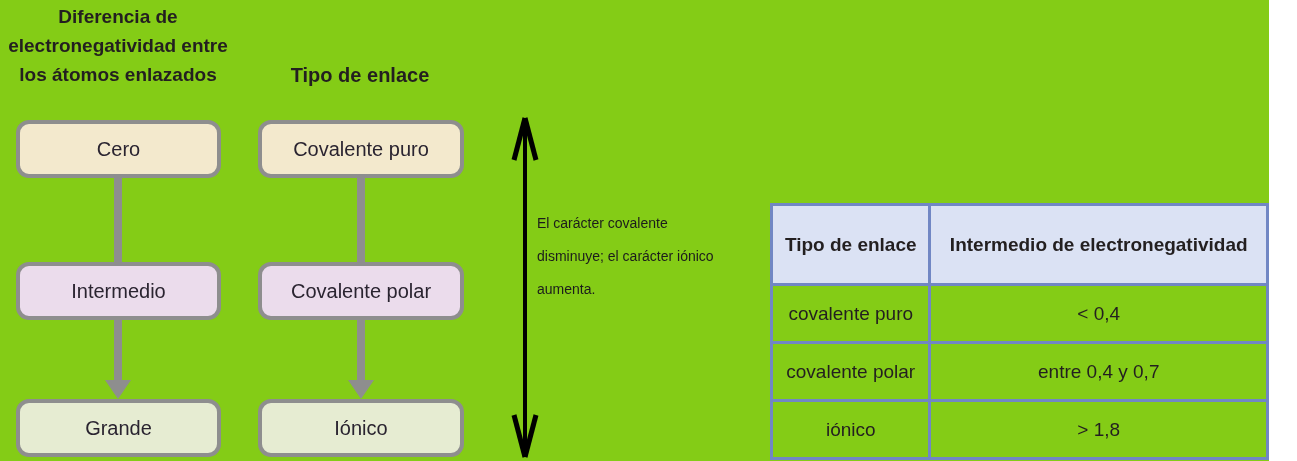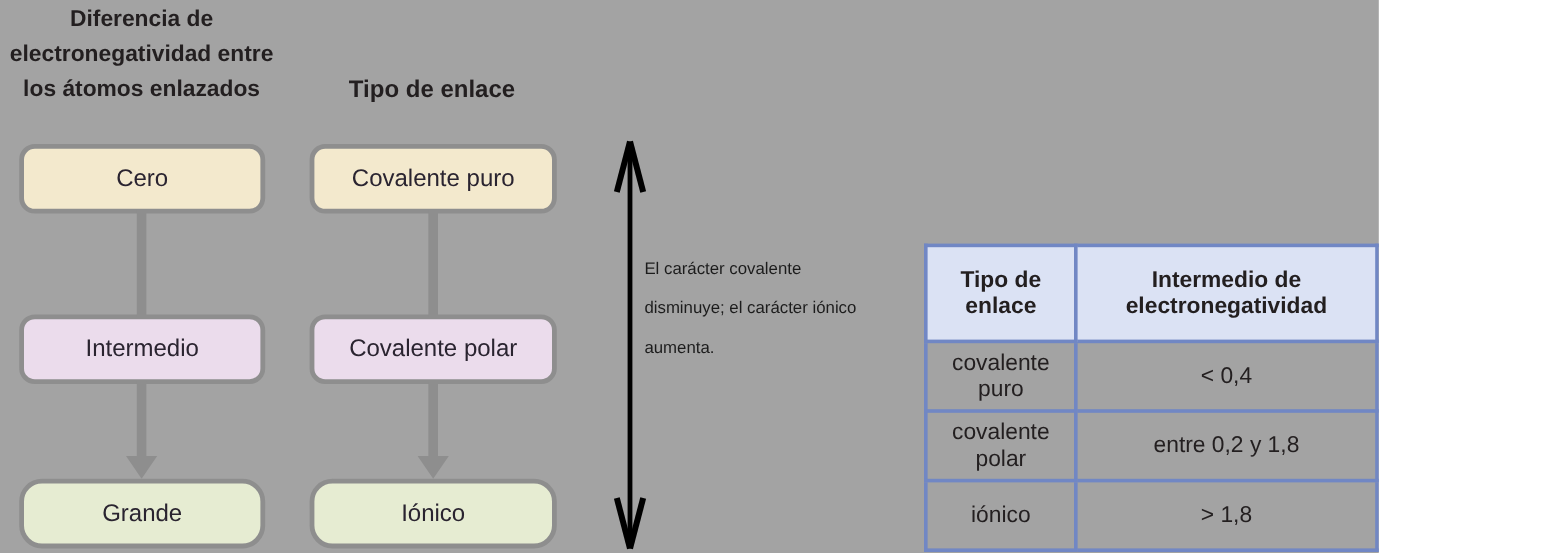--- a/index.html
+++ b/index.html
@@ -3,23 +3,23 @@
 <meta charset="utf-8">
 <style>
   html, body {
     margin: 0;
     padding: 0;
     background: #ffffff;
     font-family: "Liberation Sans", sans-serif;
   }
   .canvas {
     position: relative;
-    width: 1149px;
+    width: 1269px;
     height: 461px;
-    background: #a3a3a3;
+    background: #84cc16;
     overflow: hidden;
   }
 
   
   .col-header {
     position: absolute;
     text-align: center;
     font-weight: bold;
     color: #231f20;
   }
@@ -43,21 +43,21 @@
     display: flex;
     align-items: center;
     justify-content: center;
     font-size: 20px;
     color: #2a2430;
   }
   .c1 { left: 16px; }
   .c2 { left: 258px; width: 206px; }
   .r1 { top: 120px; }
   .r2 { top: 262px; }
-  .r3 { top: 399px; border-radius: 19px; }
+  .r3 { top: 399px; }
 
   
   .connector-line {
     position: absolute;
     width: 8px;
     background: #8e8e8e;
   }
   .seg-a { top: 175px; height: 89px; }
   .seg-b { top: 318px; height: 64px; }
   .cx1 { left: 114px; }
@@ -157,21 +157,21 @@
           <th class="th-col2" style="background-color: rgb(219, 226, 244);">Intermedio de electronegatividad</th>
         </tr>
       </thead>
       <tbody>
         <tr>
           <td class="td-col1">covalente puro</td>
           <td class="td-col2">&lt; 0,4</td>
         </tr>
         <tr>
           <td class="td-col1">covalente polar</td>
-          <td class="td-col2">entre 0,2 y 1,8</td>
+          <td class="td-col2">entre 0,4 y 0,7</td>
         </tr>
         <tr>
           <td class="td-col1">iónico</td>
           <td class="td-col2">&gt; 1,8</td>
         </tr>
       </tbody>
     </table>
   </div>
 
 </div>

